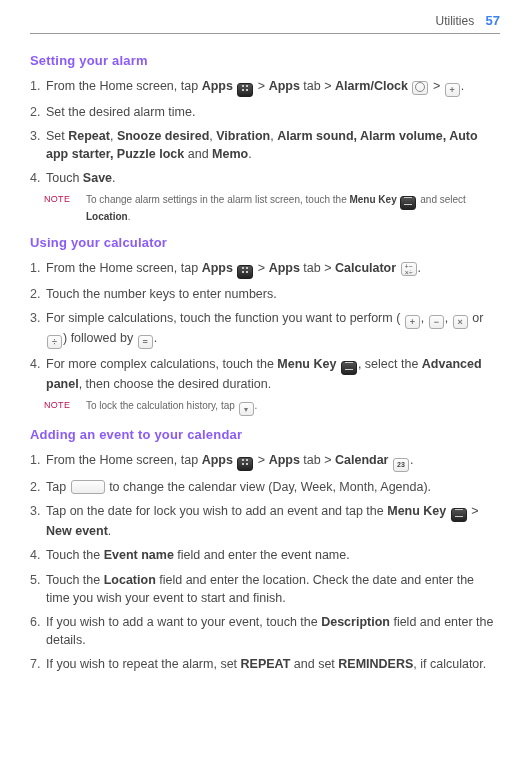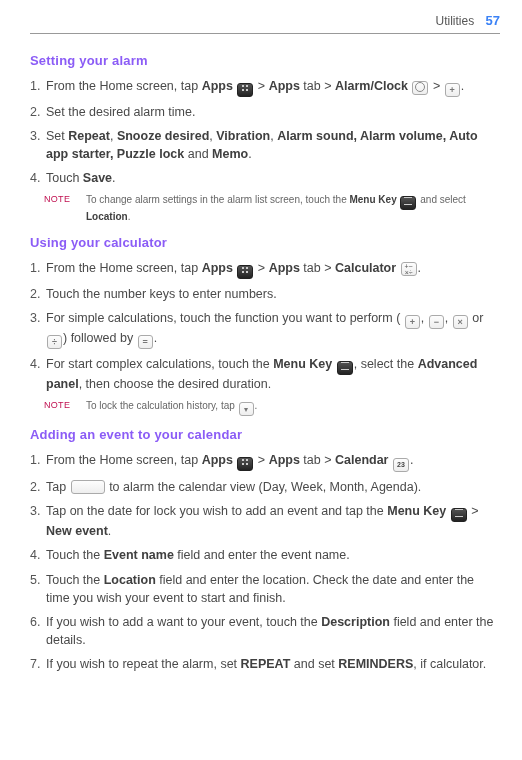--- a/index.html
+++ b/index.html
@@ -201,21 +201,21 @@
       <span class="icon plus sq"></span><span>, </span>
       <span class="icon minus sq"></span><span>, </span>
       <span class="icon times sq"></span><span> or </span>
       <span class="icon div sq"></span><span>) followed by </span>
       <span class="icon eq sq"></span><span>.</span>
     </span>
   </li>
   <li>
     <span class="num">4.</span>
     <span class="txt">
-      <span>For start complex calculations, touch the </span><b>Menu Key</b>
+      <span>For more complex calculations, touch the </span><b>Menu Key</b>
       <span class="icon menu"></span><span>, select the </span><b>Advanced panel</b><span>, then choose the desired duration.</span>
     </span>
   </li>
 </ol>
 <div class="note-row">
   <span class="note-label">NOTE</span>
   <span class="note-body">
     <span>To lock the calculation history, tap </span>
     <span class="icon down sq"></span><span>.</span>
   </span>
@@ -230,21 +230,21 @@
       <span class="icon apps dots"></span>
       <span> &gt; </span><b>Apps</b><span> tab &gt; </span><b>Calendar</b>
       <span class="icon cal">23</span><span>.</span>
     </span>
   </li>
   <li>
     <span class="num">2.</span>
     <span class="txt">
       <span>Tap </span>
       <span class="icon wide"></span>
-      <span> to alarm the calendar view (Day, Week, Month, Agenda).</span>
+      <span> to change the calendar view (Day, Week, Month, Agenda).</span>
     </span>
   </li>
   <li>
     <span class="num">3.</span>
     <span class="txt">
       <span>Tap on the date for lock you wish to add an event and tap the </span><b>Menu Key</b>
       <span class="icon menu"></span><span> &gt; </span><b>New event</b><span>.</span>
     </span>
   </li>
   <li>

